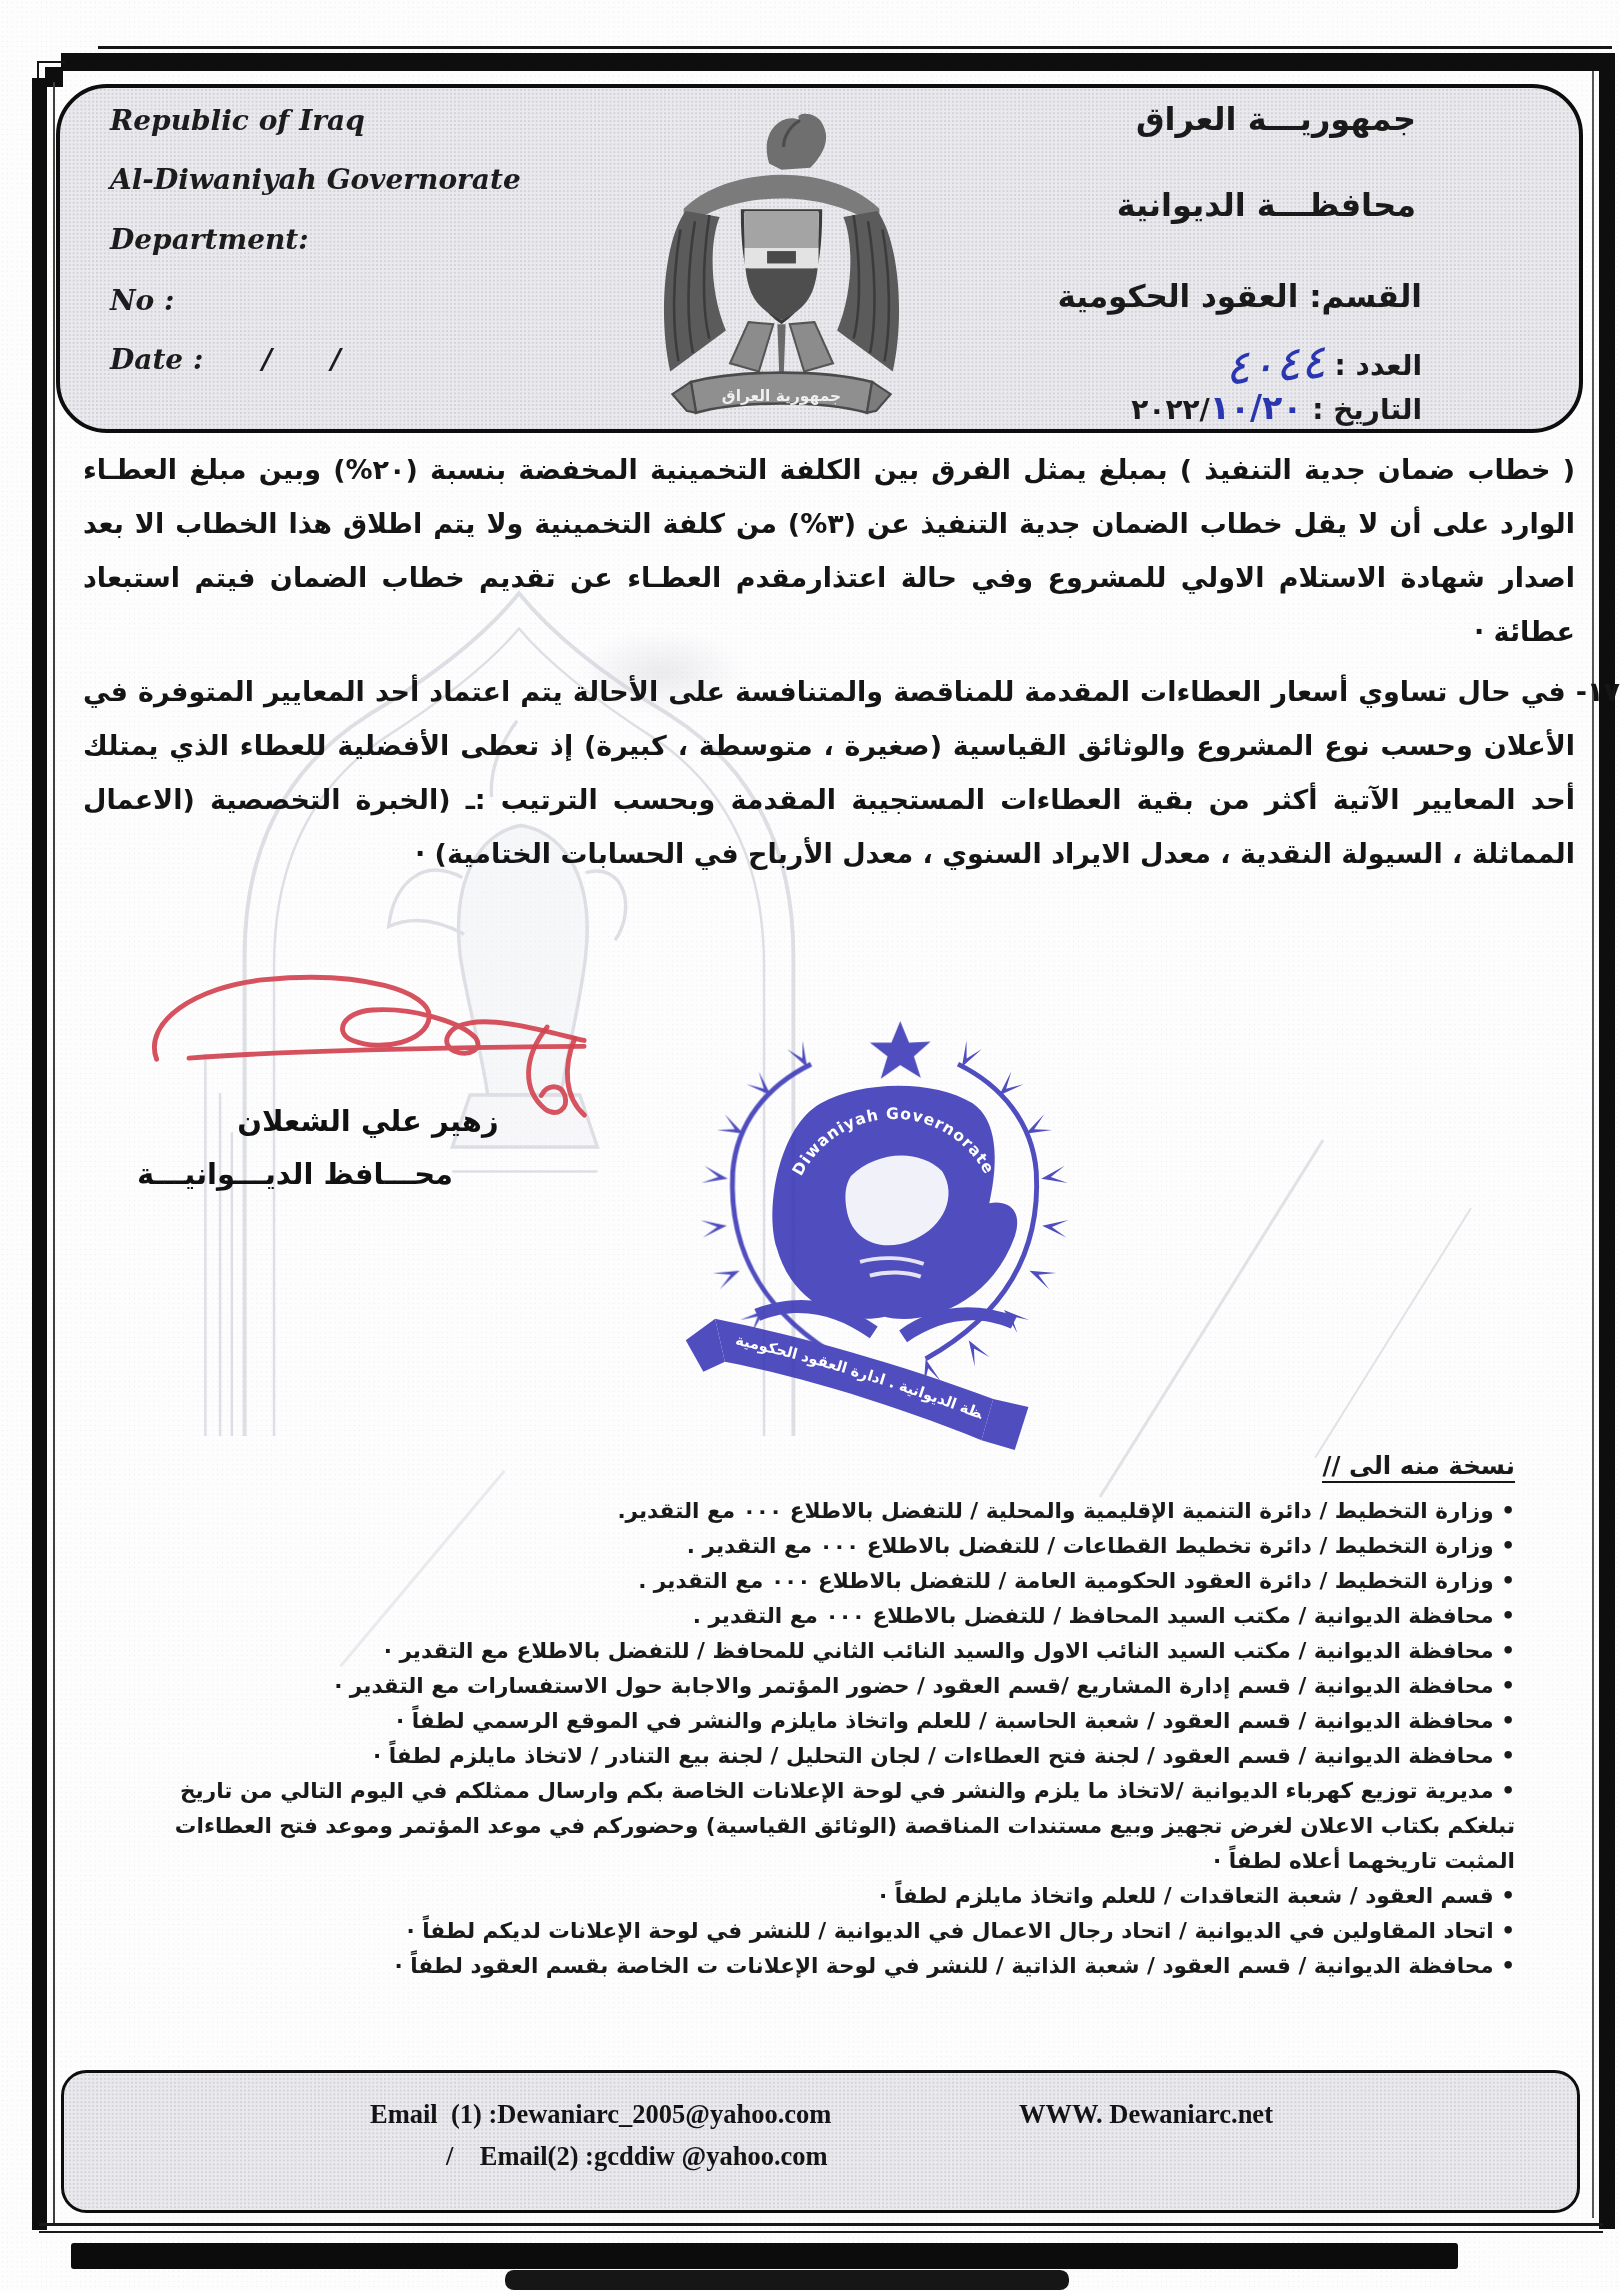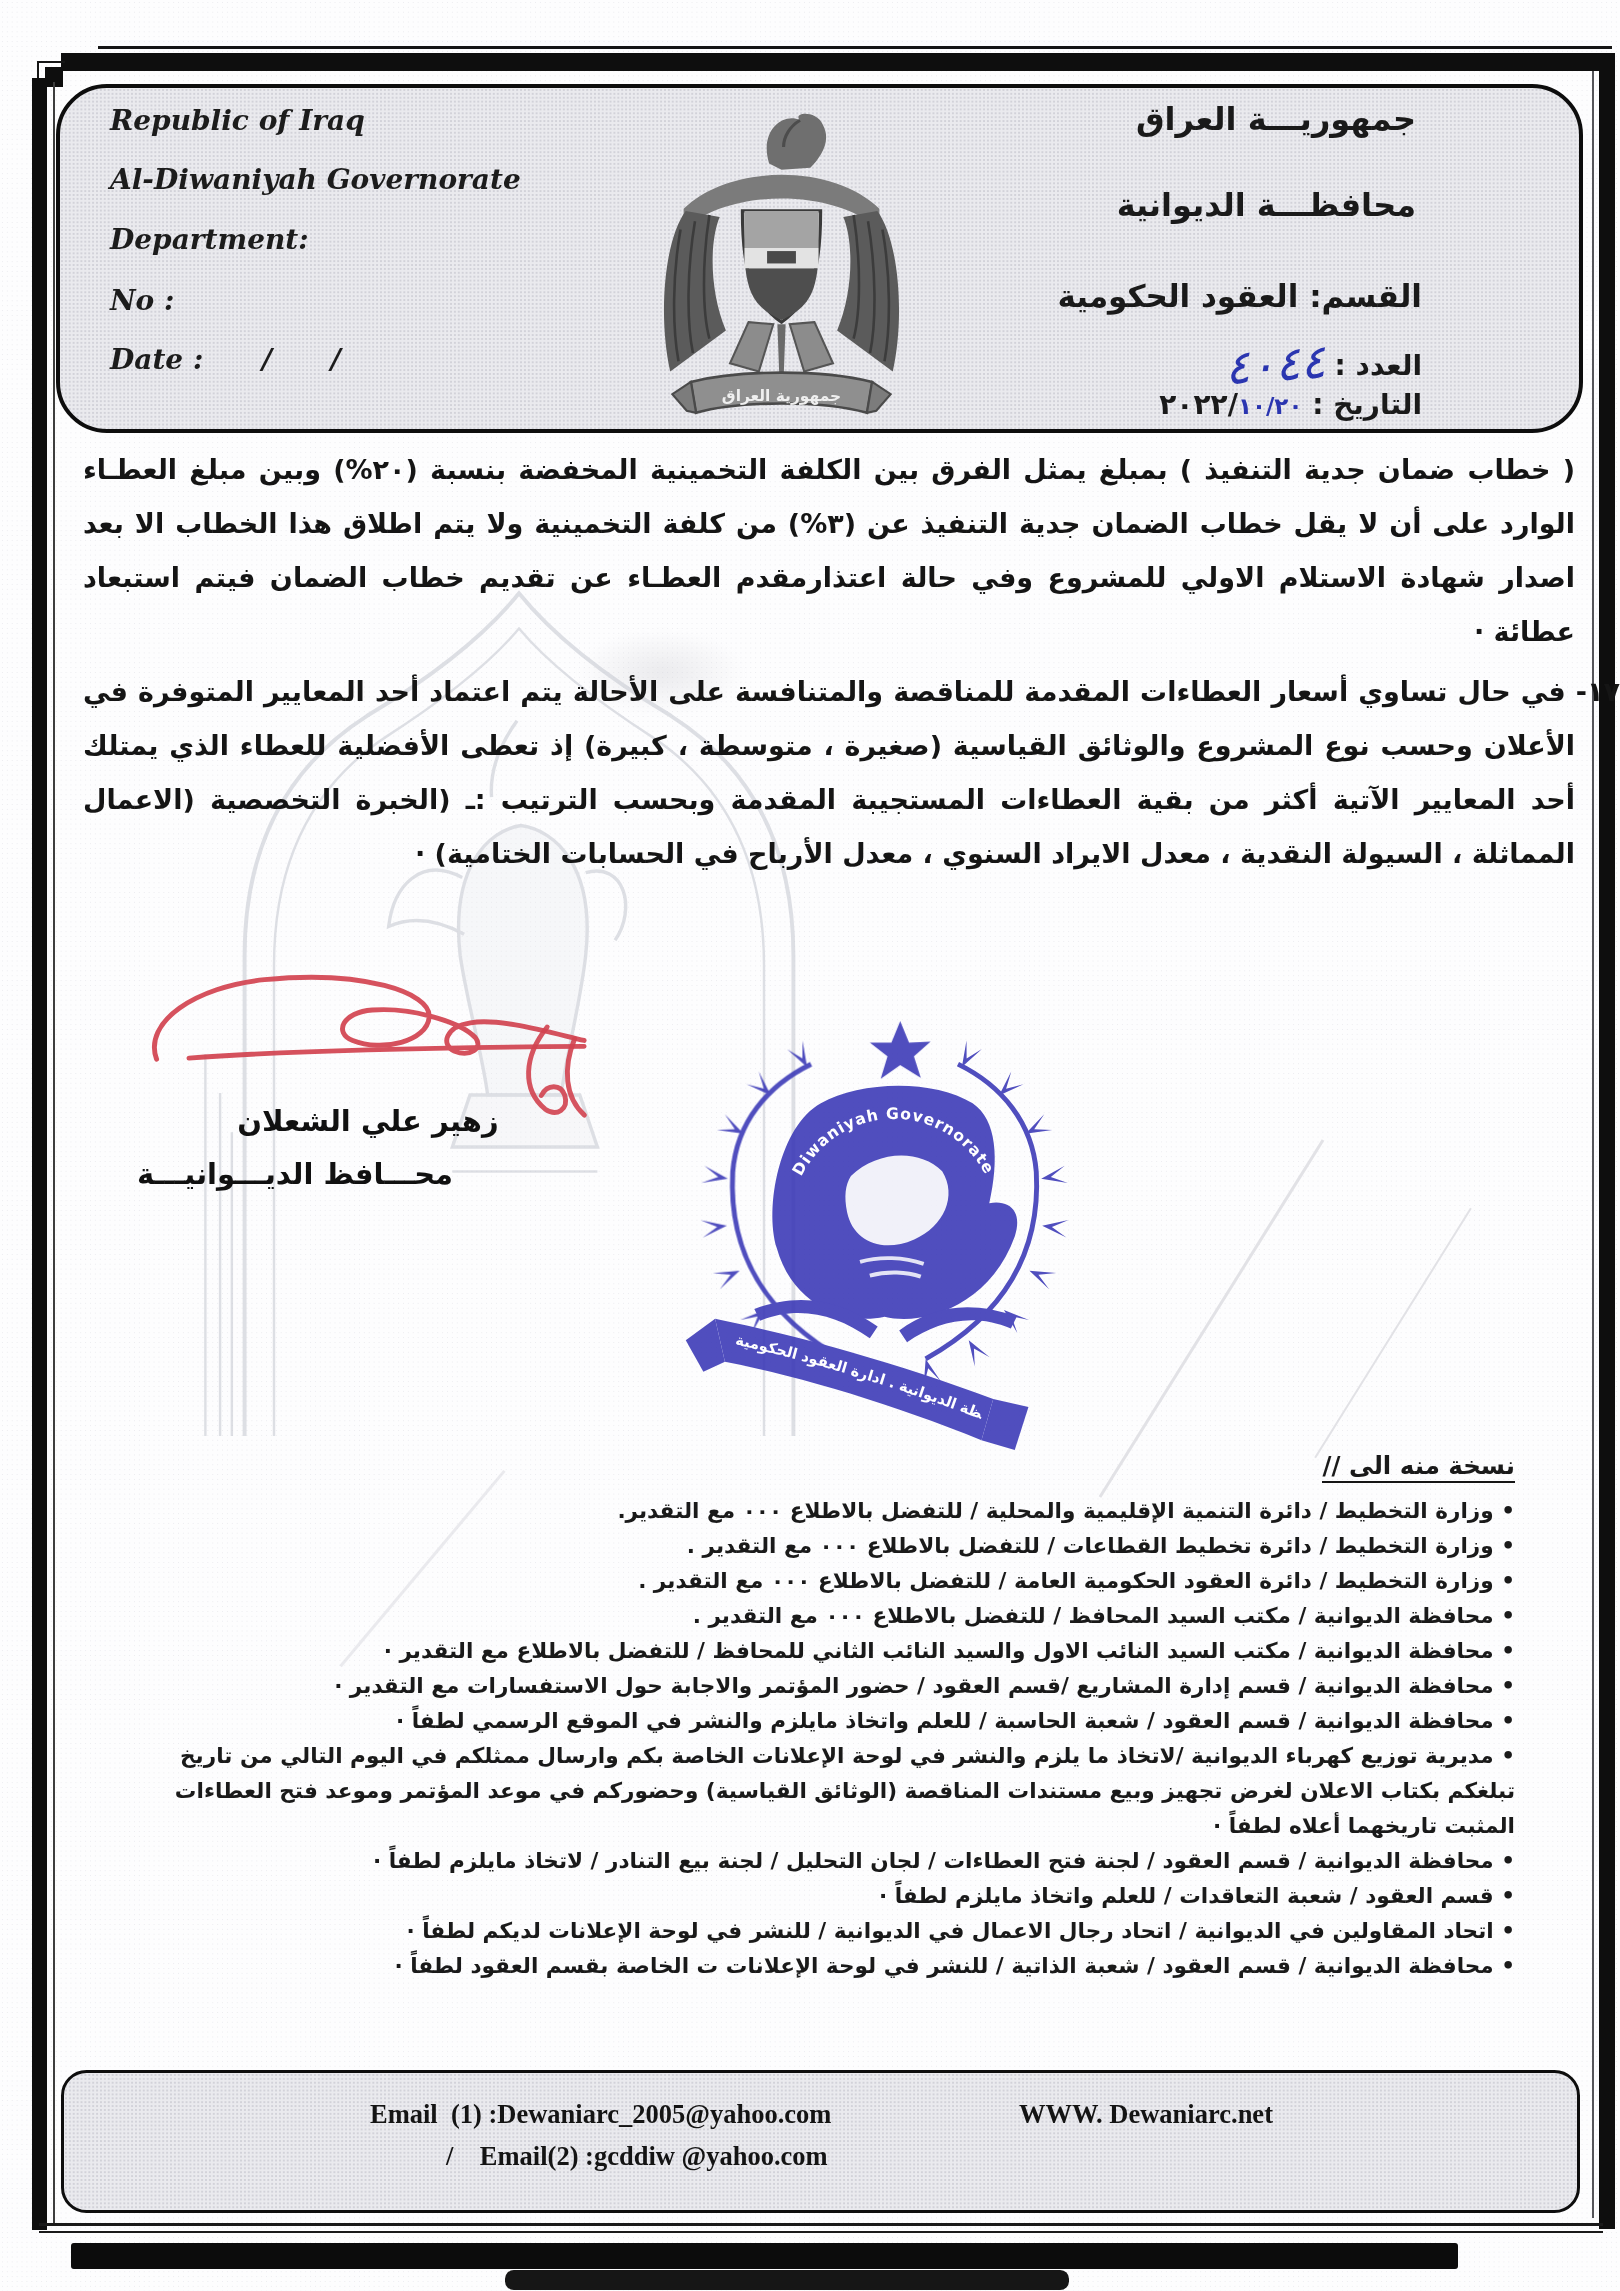--- a/index.html
+++ b/index.html
@@ -33,21 +33,21 @@
     border:4.9px solid #0d0d0d;
   }
   .hdr{left:56px;top:84px;width:1519px;height:341px;border-radius:51px;}
   .ftr{left:61px;top:2070px;width:1513px;height:137px;border-radius:25.5px;border-width:3.9px;}
   
   .en{font-family:"DejaVu Serif", serif;font-style:italic;font-size:28px;font-weight:600;color:#1c1c1c;white-space:pre;}
   .ar-h{font-size:30px;font-weight:bold;text-align:right;white-space:nowrap;}
   .hand{color:#2a35b0;}
   .num-hand{display:inline-block;font-size:47px;font-weight:400;font-style:italic;letter-spacing:2.9px;transform:rotate(-4deg) translateY(5.9px);}
   .date-val{direction:ltr;unicode-bidi:isolate;display:inline-block;}
-  .date-hand{font-size:23px;font-weight:600;}
+  .date-hand{font-size:33px;font-weight:600;}
   
   .body-par{direction:rtl;text-align:justify;font-size:27px;font-weight:bold;line-height:54px;color:#151515;}
   .clause{padding-right:36px;text-indent:-45px;}
   
   .sig-txt{font-size:29px;font-weight:bold;text-align:center;white-space:nowrap;color:#111;}
   
   .copies{direction:rtl;width:1407px;}
   .copies-h{display:inline-block;font-size:24.5px;font-weight:bold;border-bottom:2.9px solid #151515;padding-bottom:1px;}
   .copies ul{list-style:none;margin:9.8px 0 0 0;padding:0;font-size:21.6px;font-weight:bold;line-height:35px;}
   .copies li::before{content:"• ";}
@@ -237,22 +237,22 @@
   <div class="abs copies" dir="rtl" style="left:108px;top:1451px;">
     <div class="copies-h">نسخة منه الى //</div>
     <ul>
       <li>وزارة التخطيط / دائرة التنمية الإقليمية والمحلية / للتفضل بالاطلاع ٠٠٠ مع التقدير.</li>
       <li>وزارة التخطيط / دائرة تخطيط القطاعات / للتفضل بالاطلاع ٠٠٠ مع التقدير .</li>
       <li>وزارة التخطيط / دائرة العقود الحكومية العامة / للتفضل بالاطلاع ٠٠٠ مع التقدير .</li>
       <li>محافظة الديوانية / مكتب السيد المحافظ / للتفضل بالاطلاع ٠٠٠ مع التقدير .</li>
       <li>محافظة الديوانية / مكتب السيد النائب الاول والسيد النائب الثاني للمحافظ / للتفضل بالاطلاع مع التقدير ·</li>
       <li>محافظة الديوانية / قسم إدارة المشاريع /قسم العقود / حضور المؤتمر والاجابة حول الاستفسارات مع التقدير ·</li>
       <li>محافظة الديوانية / قسم العقود / شعبة الحاسبة / للعلم واتخاذ مايلزم والنشر في الموقع الرسمي لطفاً ·</li>
+      <li>محافظة الديوانية / قسم العقود / لجنة فتح العطاءات / لجان التحليل / لجنة بيع التنادر / لاتخاذ مايلزم لطفاً ·</li>
       <li>مديرية توزيع كهرباء الديوانية /لاتخاذ ما يلزم والنشر في لوحة الإعلانات الخاصة بكم وارسال ممثلكم في اليوم التالي من تاريخ تبلغكم بكتاب الاعلان لغرض تجهيز وبيع مستندات المناقصة (الوثائق القياسية) وحضوركم في موعد المؤتمر وموعد فتح العطاءات المثبت تاريخهما أعلاه لطفاً ·</li>
-      <li>محافظة الديوانية / قسم العقود / لجنة فتح العطاءات / لجان التحليل / لجنة بيع التنادر / لاتخاذ مايلزم لطفاً ·</li>
       <li>قسم العقود / شعبة التعاقدات / للعلم واتخاذ مايلزم لطفاً ·</li>
       <li>اتحاد المقاولين في الديوانية / اتحاد رجال الاعمال في الديوانية / للنشر في لوحة الإعلانات لديكم لطفاً ·</li>
       <li>محافظة الديوانية / قسم العقود / شعبة الذاتية / للنشر في لوحة الإعلانات ت الخاصة بقسم العقود لطفاً ·</li>
     </ul>
   </div>
 
   <div class="abs dotbox ftr"></div>
   <div class="abs ftr-txt" style="left:370px;top:2099px;">Email  (1) :Dewaniarc_2005@yahoo.com</div>
   <div class="abs ftr-txt" style="left:1019px;top:2099px;">WWW. Dewaniarc.net</div>
   <div class="abs ftr-txt" style="left:446px;top:2141px;">/    Email(2) :gcddiw @yahoo.com</div>

